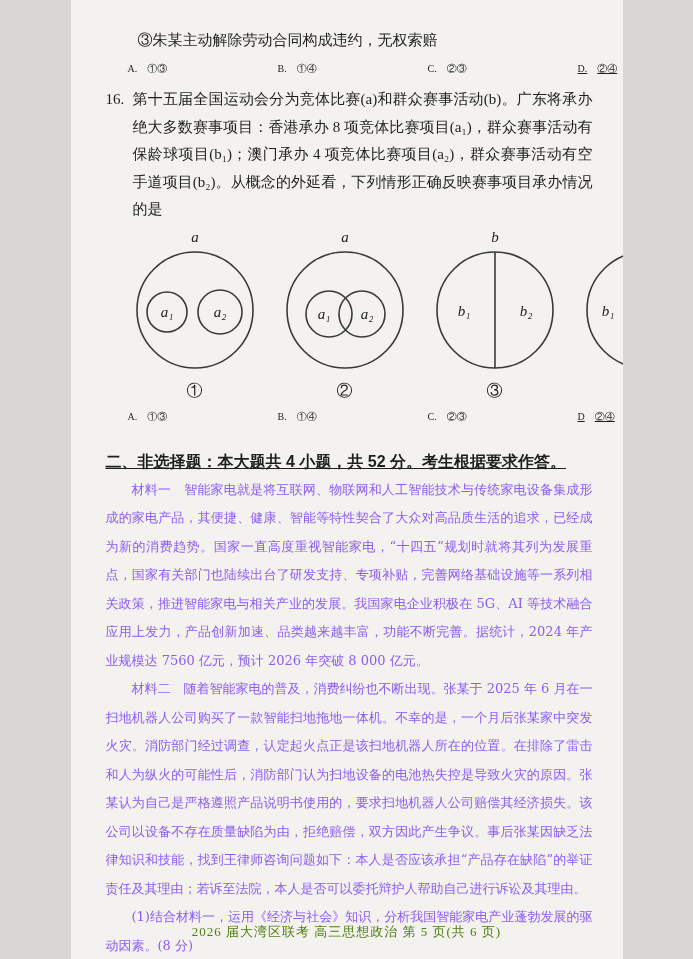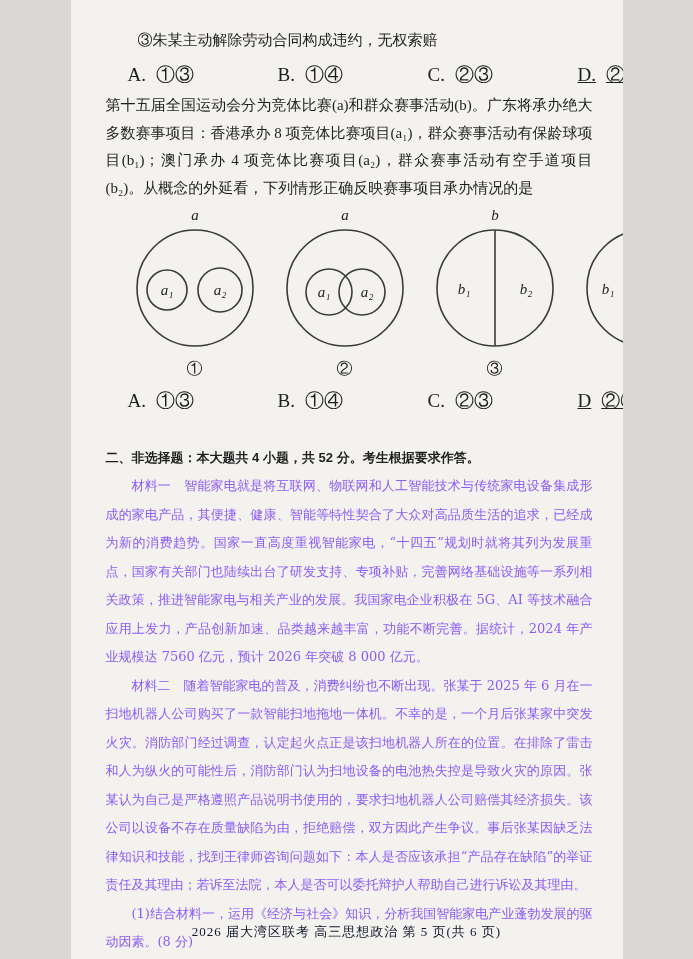--- a/index.html
+++ b/index.html
@@ -16,23 +16,22 @@
     color:#1f1f1f;
     box-sizing:border-box;
     padding:26px 30px 10px 35px;
     overflow:hidden;
   }
   .line{font-size:15px;line-height:28px;}
   .indent1{padding-left:32px;}
   .choices{
     display:flex;
     padding-left:22px;
-    font-size:19px;
+    font-size:10px;
     line-height:30px;
-    margin-top:6px;
   }
   .choices .choice{flex:0 0 150px;white-space:nowrap;}
   .choices .choice:last-child{flex:0 0 auto;text-decoration:underline;}
   .choice .lbl{margin-right:10px;}
   .qrow{display:flex;font-size:15px;line-height:27.5px;margin-top:2px;}
   .qrow .qnum{flex:0 0 27px;}
   .qrow .qtext{flex:1;text-align:justify;}
   .diagrams{
     display:flex;
     justify-content:space-between;
@@ -41,59 +40,61 @@
   }
   .figure{width:152px;text-align:center;}
   .figure svg{display:block;margin:0 auto;}
   .fig-num{font-size:16px;line-height:22px;margin-top:2px;}
   .venn-stroke{fill:none;stroke:#3a3a3a;stroke-width:1.6px;}
   .venn-label{
     font-family:"Liberation Serif","DejaVu Serif",serif;
     font-style:italic;font-size:15px;fill:#222;
   }
   .section-heading{
-    font-size:13px;line-height:28px;
+    font-size:16px;line-height:28px;
     font-weight:bold;
-    margin-top:28px;
+    margin-top:16px;
     font-family:"Liberation Sans","DejaVu Sans",sans-serif;
+    text-decoration:underline;
   }
   .q17-row{display:flex;font-size:15px;line-height:28px;margin-top:6px;}
   .q17-row .qnum{flex:0 0 27px;}
   .para{
     font-size:13px;line-height:28.5px;
     text-align:justify;
     text-indent:2em;
     margin:0;
     color:#8b5cf6;
   }
   .kai{font-family:"DejaVu Serif","Liberation Serif",serif;}
   .footer{
     position:absolute;
     left:0;right:0;bottom:18px;
     text-align:center;
     font-size:13px;
-    color:#0f172a;
+    color:#4d7c0f;
     letter-spacing:1px;
   }
 </style>
 </head>
 <body>
 
 <div class="page">
 
   <div class="line indent1">③朱某主动解除劳动合同构成违约，无权索赔</div>
 
   <div class="choices">
     <span class="choice"><span class="lbl">A.</span><span>①③</span></span>
     <span class="choice"><span class="lbl">B.</span><span>①④</span></span>
     <span class="choice"><span class="lbl">C.</span><span>②③</span></span>
     <span class="choice"><span class="lbl">D.</span><span>②④</span></span>
   </div>
 
   <div class="qrow">
+    <span class="qnum">16.</span>
     <div class="qtext">第十五届全国运动会分为竞体比赛(a)和群众赛事活动(b)。广东将承办绝大多数赛事项目：香港承办 8 项竞体比赛项目(a₁)，群众赛事活动有保龄球项目(b₁)；澳门承办 4 项竞体比赛项目(a₂)，群众赛事活动有空手道项目(b₂)。从概念的外延看，下列情形正确反映赛事项目承办情况的是</div>
   </div>
 
   <div class="diagrams">
 
     <div class="figure">
       <svg width="150" height="148" viewBox="0 0 150 148">
         <text class="venn-label" x="75" y="12" text-anchor="middle">a</text>
         <circle class="venn-stroke" cx="75" cy="80" r="58"></circle>
         <circle class="venn-stroke" cx="47" cy="82" r="20"></circle>

